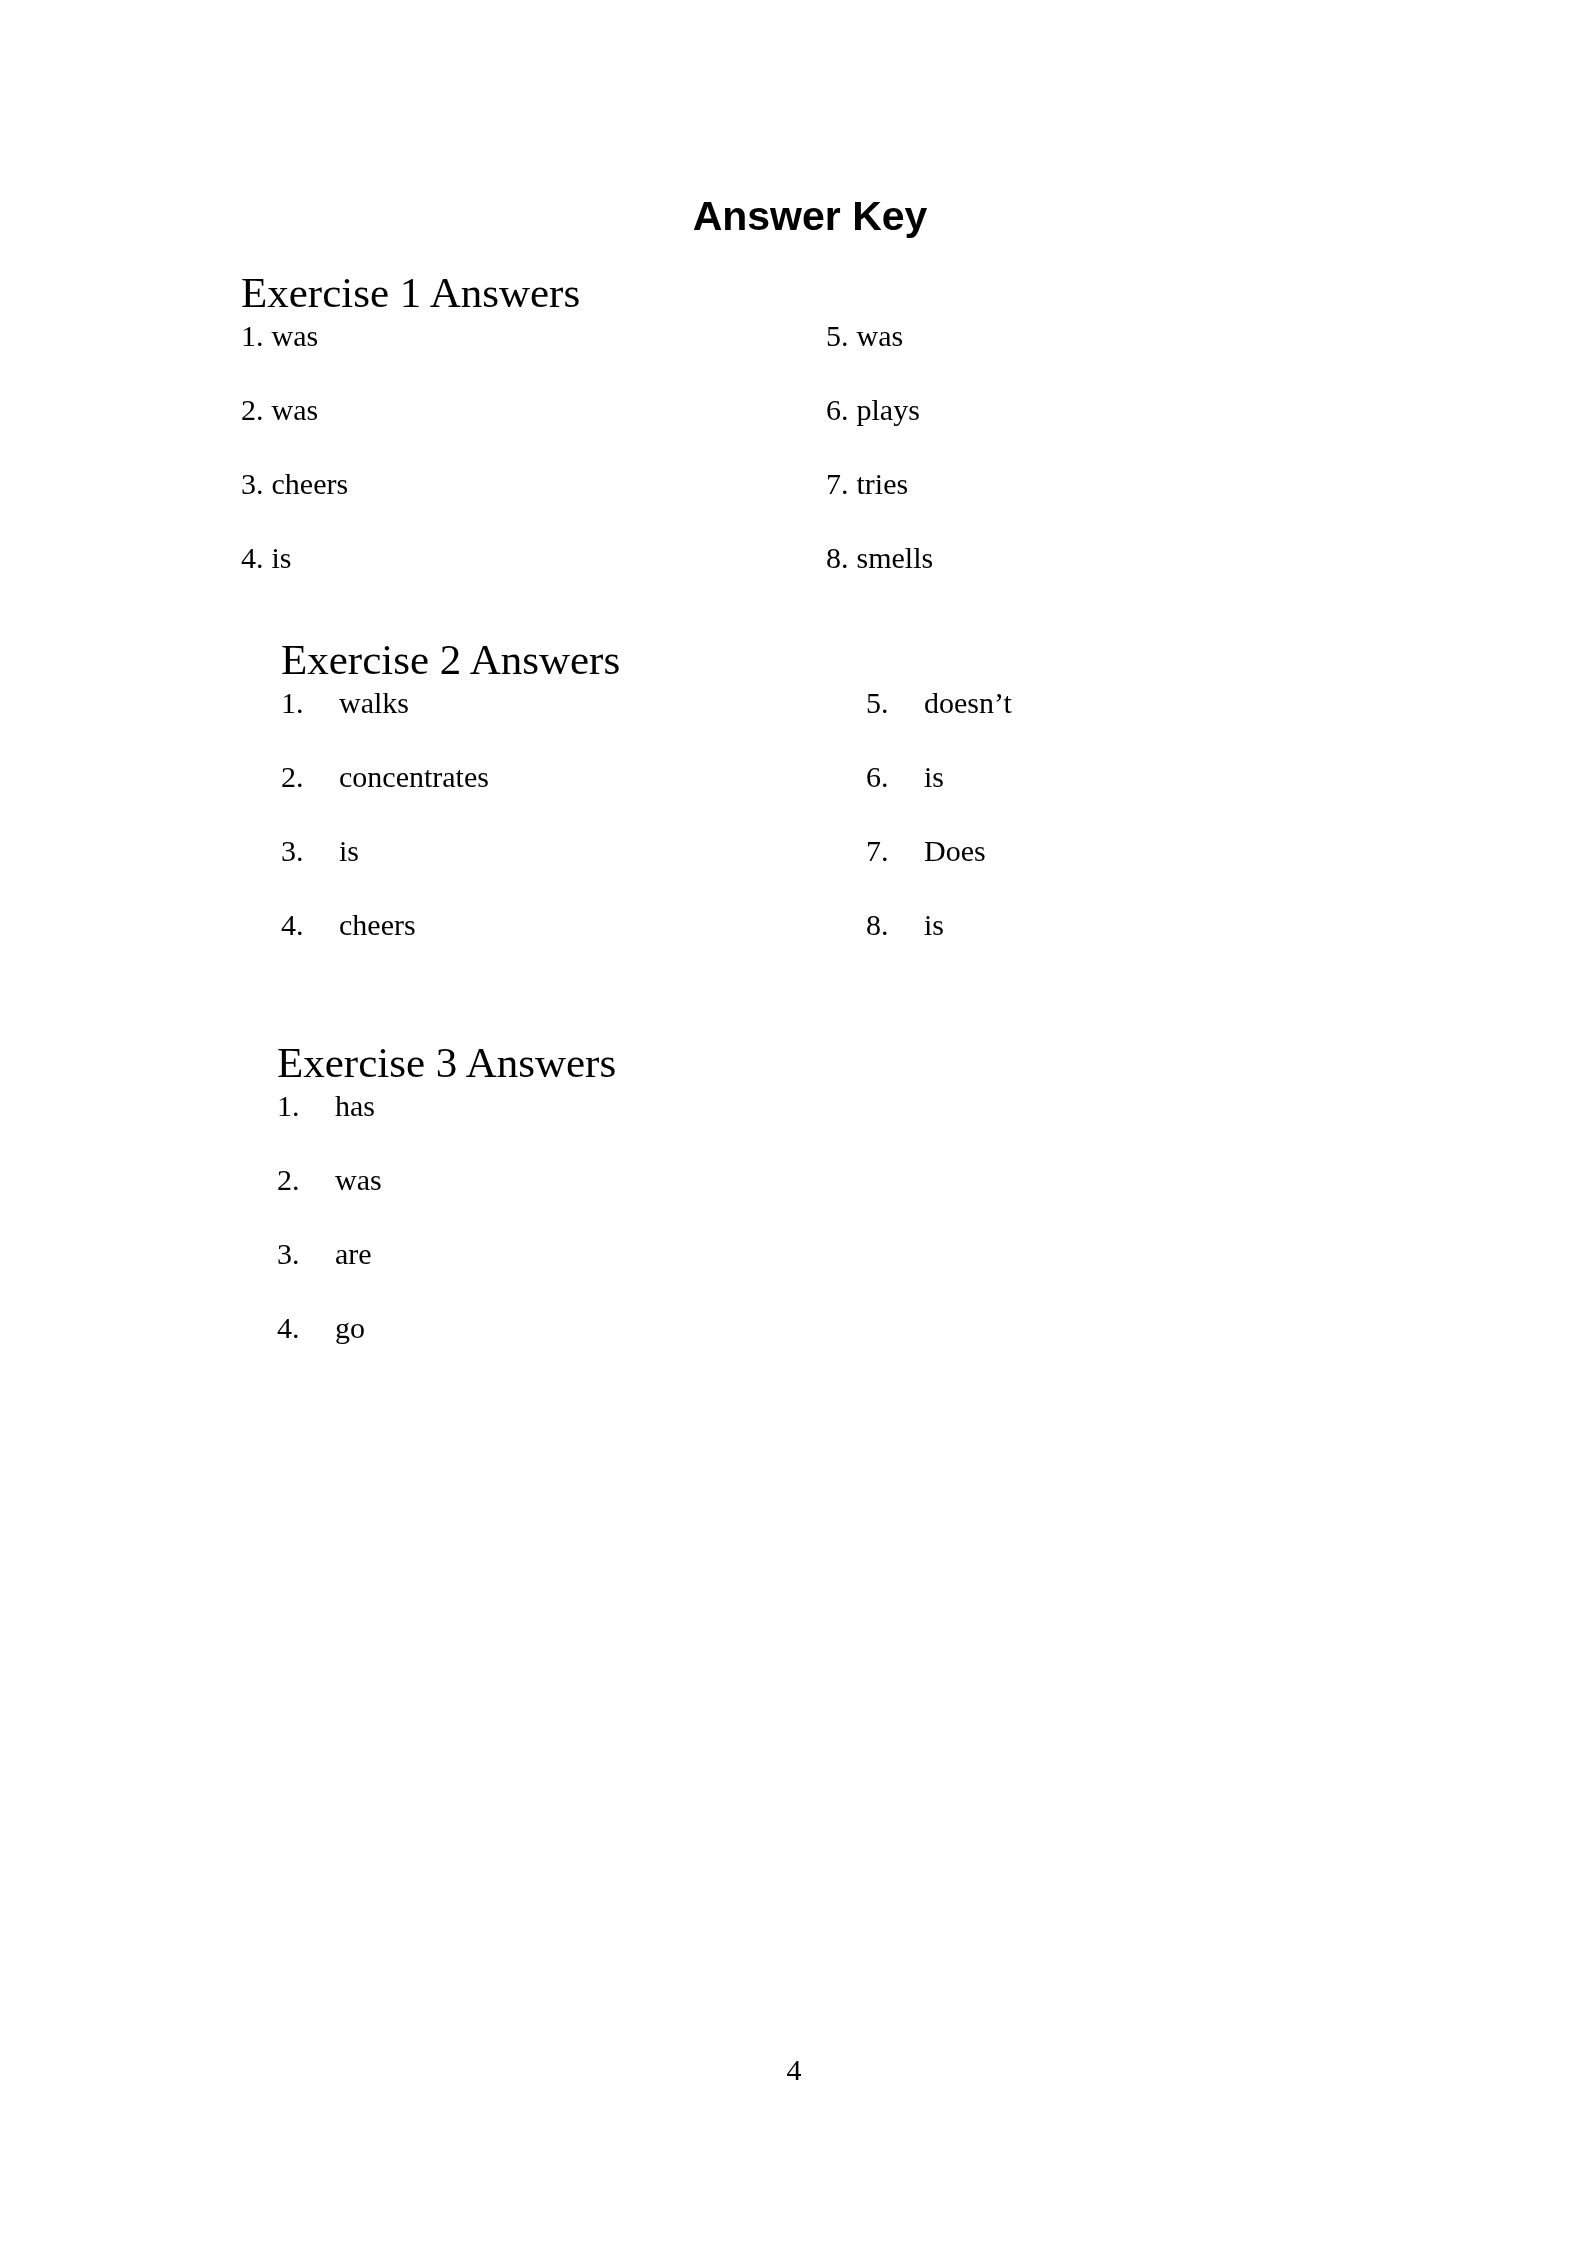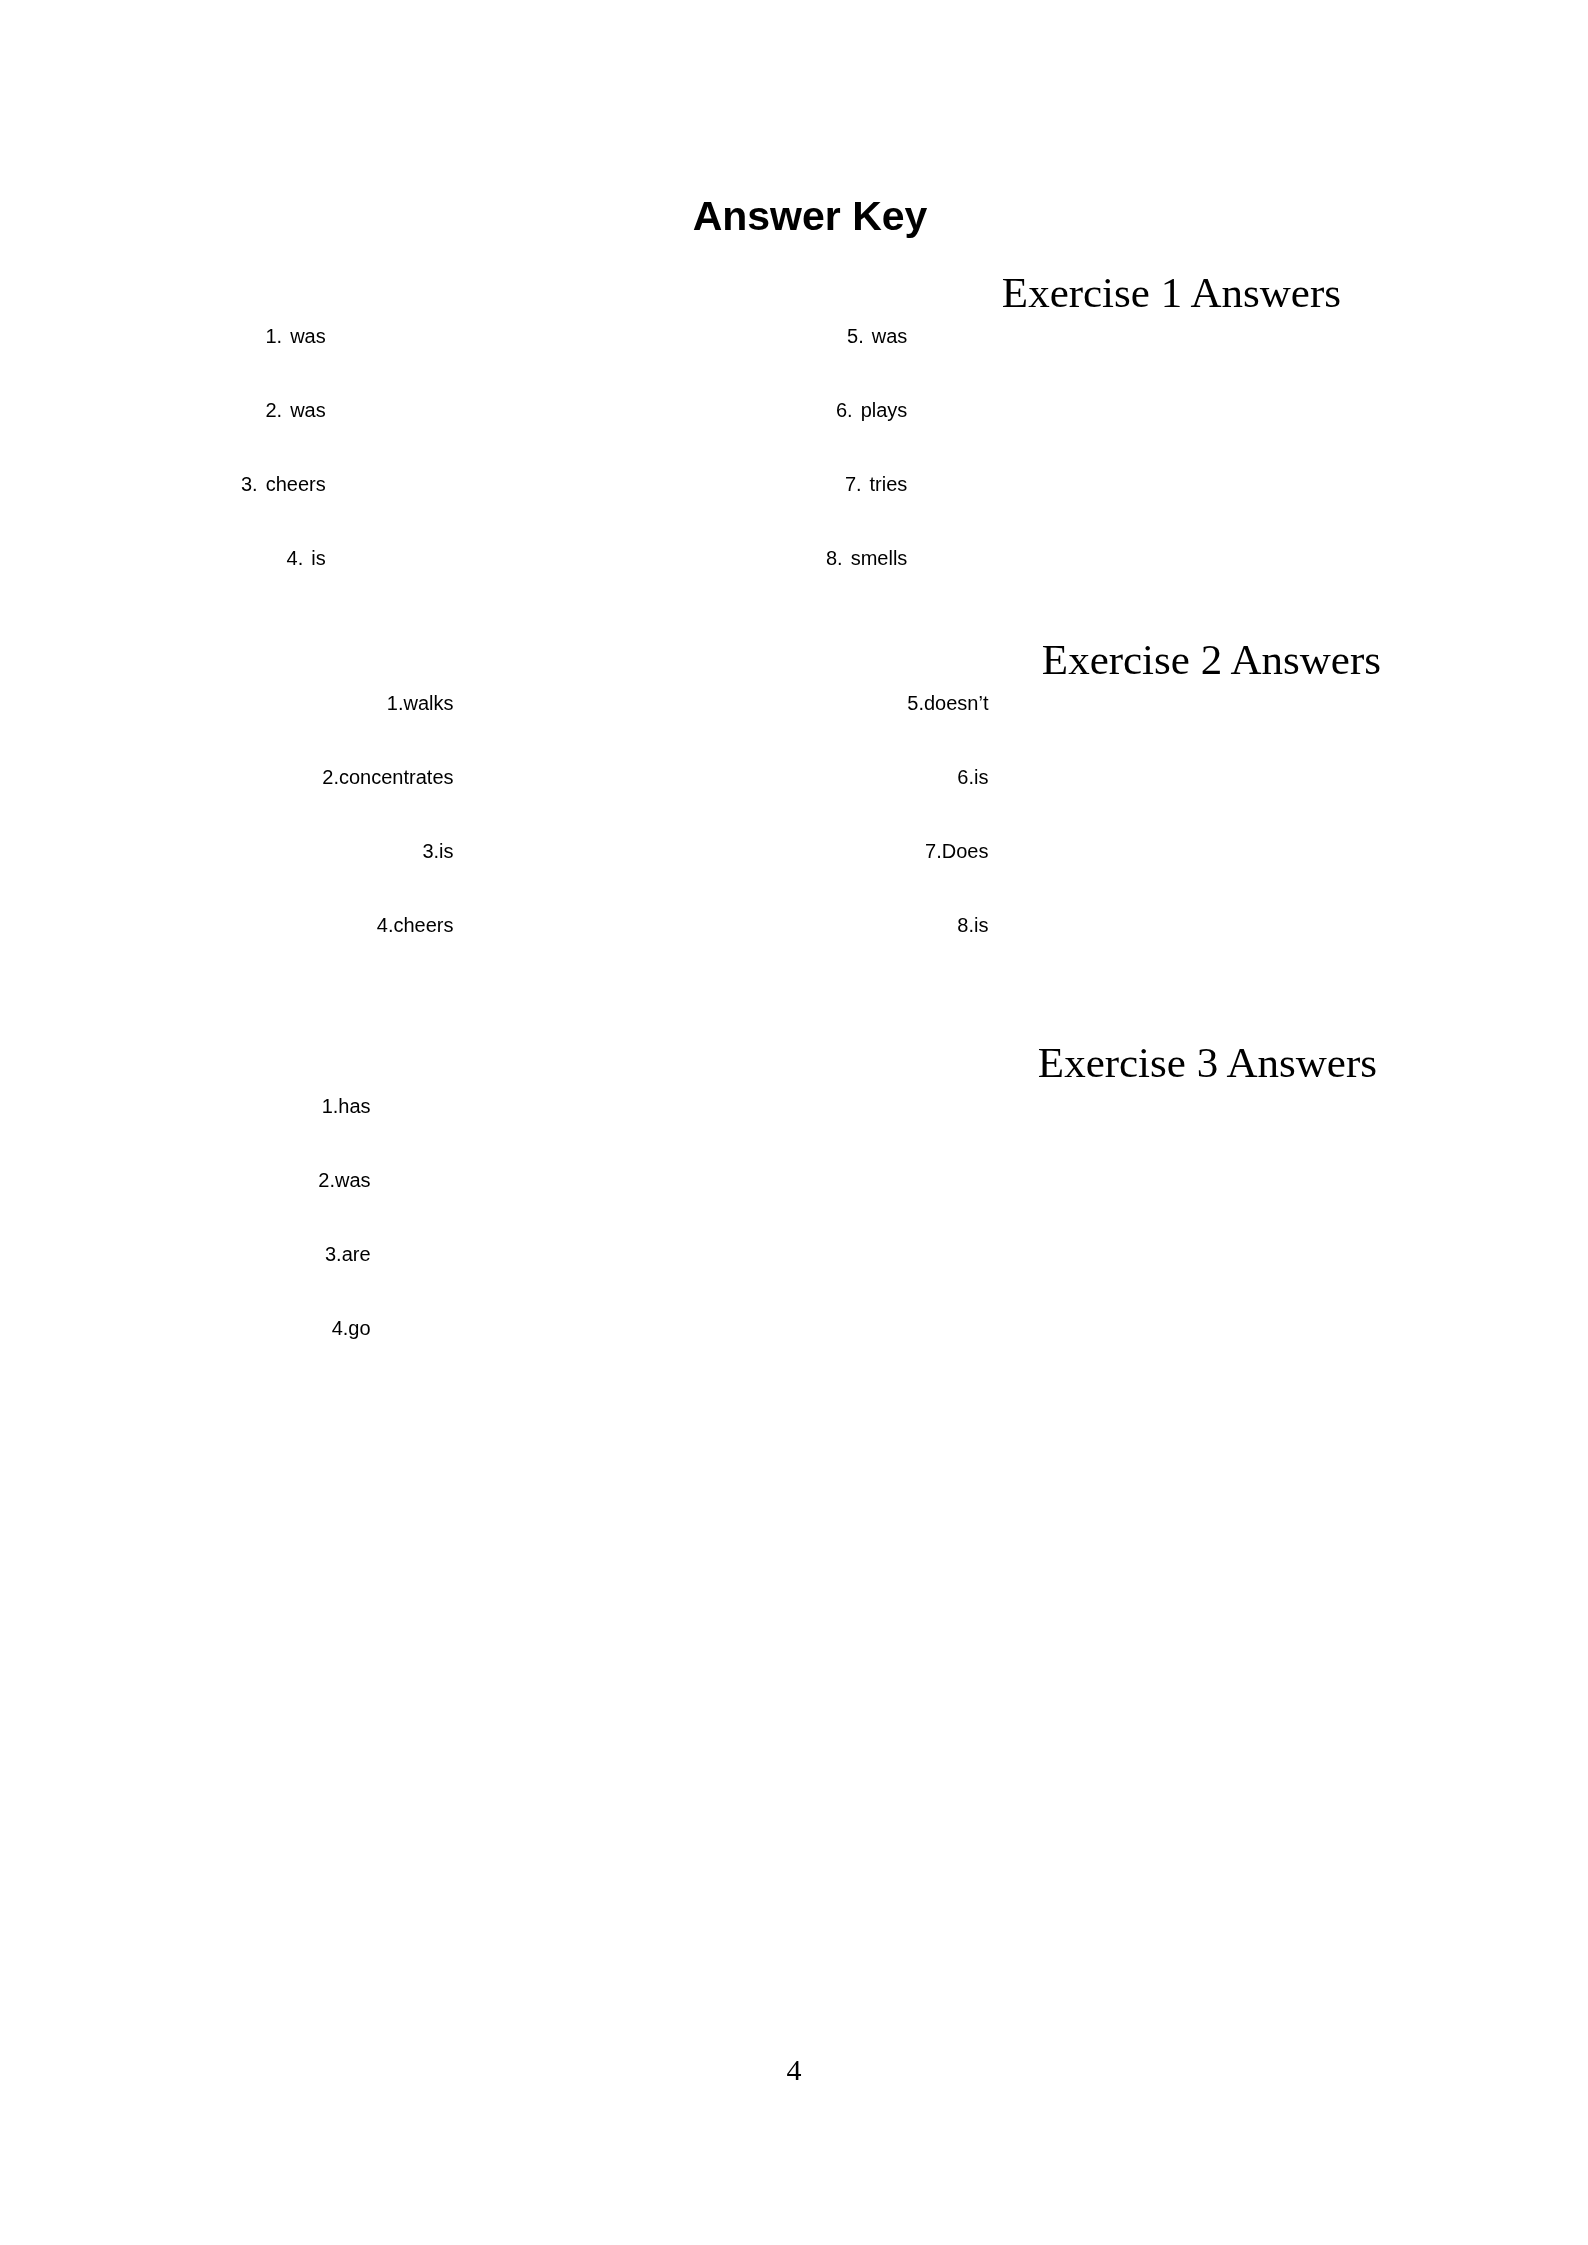--- a/index.html
+++ b/index.html
@@ -4,33 +4,33 @@
   <style>
     html, body { margin: 0; padding: 0; background: #ffffff; }
     body { width: 1588px; height: 2245px; position: relative; overflow: hidden; color: #000; }
     .title {
       position: absolute; left: 16px; width: 1588px; top: 188px;
       text-align: center;
       font-family: "Liberation Sans", sans-serif;
       font-weight: bold; font-size: 41px; line-height: 56px;
       margin: 0;
     }
-    .section { position: absolute; left: 241px; width: 1100px; text-align: right; }
+    .section { position: absolute; left: 241px; width: 1100px; }
     .section-heading {
       font-family: "Liberation Serif", serif;
       font-size: 43px; line-height: 50px; margin: 0;
       font-weight: normal;
     }
     .cols { position: relative; height: 300px; }
     .col { position: absolute; top: 0; }
     .col.left { left: 0; }
     .col.right { left: 585px; }
     .item {
-      font-family: Liberation Sans, sans-serif;
-      font-size: 20px; line-height: 36px; height: 74px;
+      font-family: Liberation Serif, serif;
+      font-size: 30px; line-height: 36px; height: 74px;
       white-space: nowrap;
     }
     .item .num { display: inline-block; }
     .item .ans { display: inline-block; }
     .tabbed .num { width: 58px; }
     .inline .num { margin-right: 8px; }
     .page-number {
       position: absolute; left: 0; width: 1588px; top: 2052px;
       text-align: center;
       font-family: "Liberation Serif", serif;

